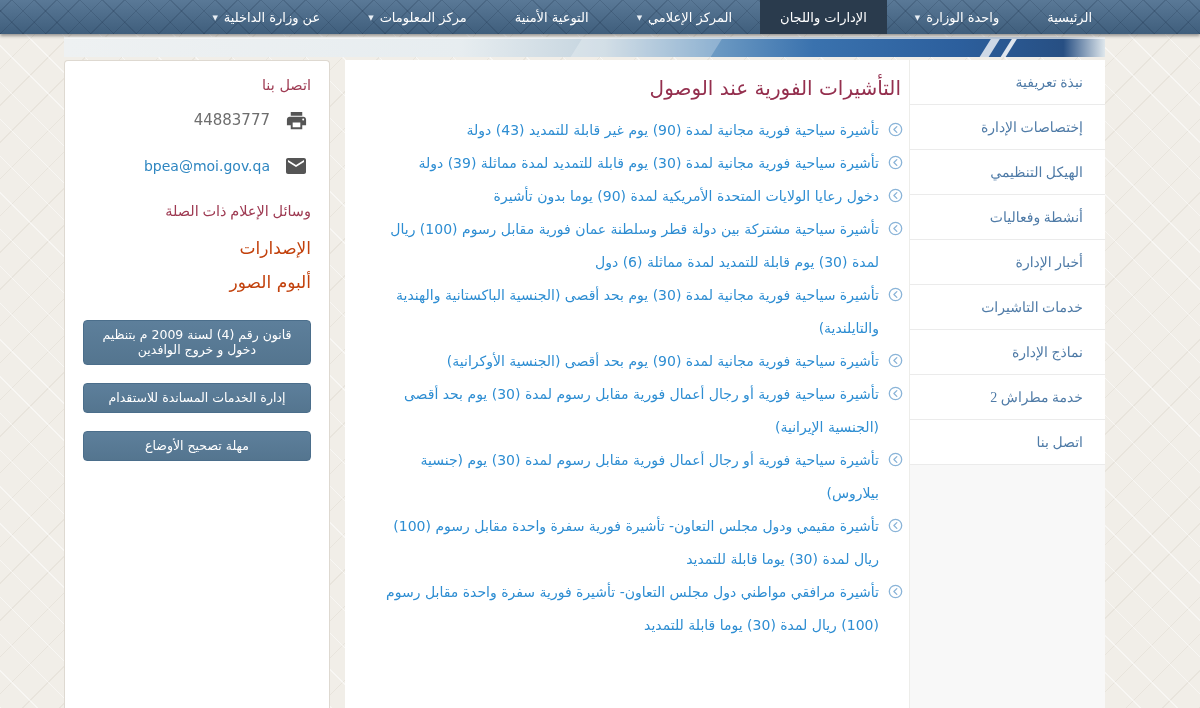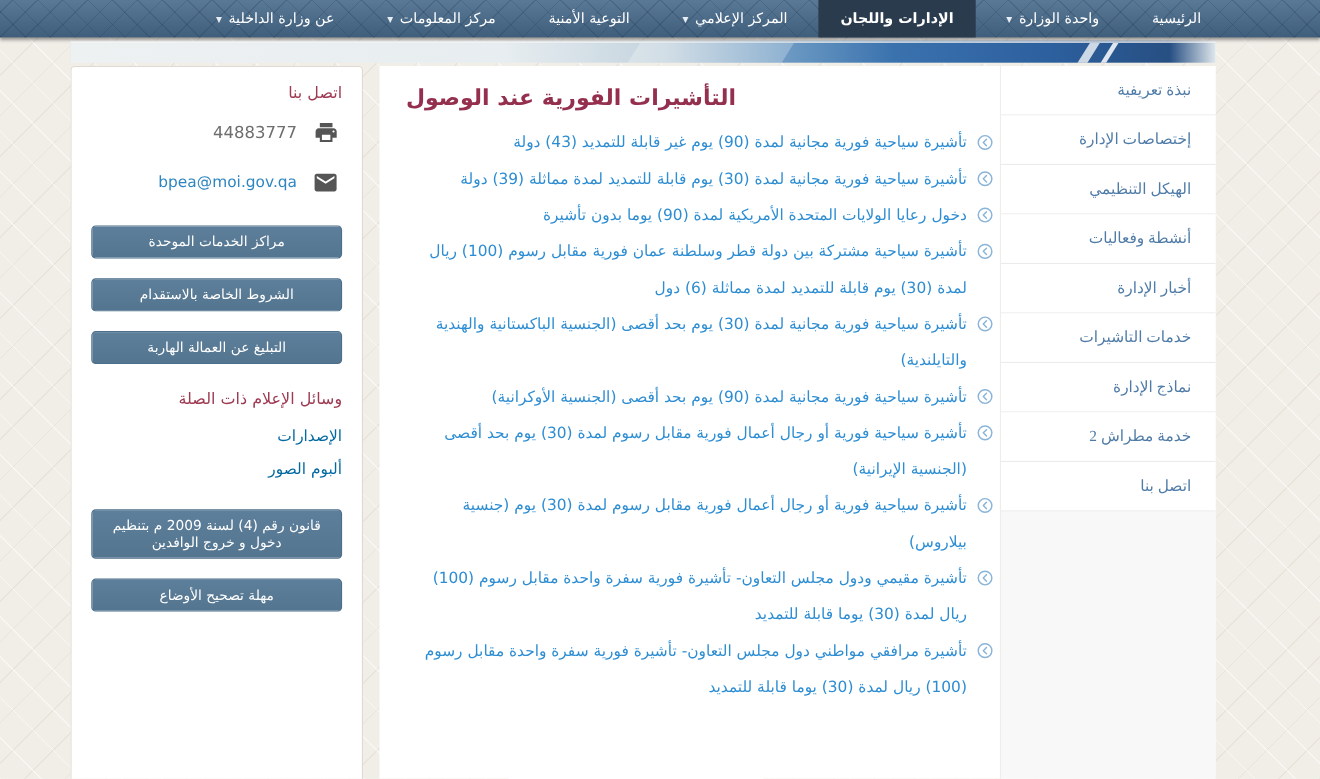--- a/index.html
+++ b/index.html
@@ -28,21 +28,21 @@
     box-shadow:0 2px 3px rgba(40,40,40,.45);
   }
   .nav-items {
     display:flex; align-items:stretch; height:100%;
     padding-right:88px; gap:8px;
   }
   .nav-item {
     display:flex; align-items:center; gap:6px;
     padding:0 20px; color:#fff; font-size:13px; cursor:pointer; white-space:nowrap;
   }
-  .nav-item.active { background:#2a3b4d;font-weight:bold; }
+  .nav-item.active { background:#2a3b4d; }
   .nav-caret { font-size:7px; color:#e8eef4; padding-top:2px; }
 
   
   .banner {
     position:absolute; top:37px; left:64px; width:1041px; height:20px; z-index:4;
     border-top:2px solid rgba(255,255,255,.7);
     background:linear-gradient(to right,
       #eef1f2 0%, #e7edf0 38%, #c3d3de 52%, #6f9cc4 62%,
       #3a72ae 72%, #2c5f9d 86%, #274f83 96%, #dfe7ec 100%);
     overflow:hidden;
@@ -66,37 +66,37 @@
   .contact-row .cicon { width:26px; height:26px; flex:0 0 auto; display:flex; align-items:center; justify-content:center; }
   .contact-val { color:#6e6e6e; font-size:15px; direction:ltr; }
   .contact-val.email { color:#2e86c1; font-size:14px;text-align:right; }
   .btn-group { margin-top:26px; }
   .side-btn {
     display:block; width:100%; margin:0 0 18px 0; padding:6px 8px 7px;
     background:linear-gradient(#5d7f9b,#54758f); color:#fff;
     border:1px solid #4b6e8b; border-radius:4px;
     font-family:"DejaVu Sans", sans-serif; font-size:12.5px; text-align:center; cursor:pointer;
   }
-  .media-heading { margin-top:24px; margin-bottom:18px; }
-  .media-link { color:#0369a1; font-size:14px; margin-bottom:14px; cursor:pointer; }
+  .media-heading { margin-top:24px; margin-bottom:18px;font-family:Liberation Serif, serif; }
+  .media-link { color:#c2410c; font-size:17px; margin-bottom:14px; cursor:pointer; }
   .btn-group.bottom { margin-top:28px; }
 
   
   .content {
     position:absolute; left:345px; top:60px; width:760px; height:648px;
     background:#fff; display:flex; z-index:3;
   }
   .menu { width:196px; flex:0 0 auto; background:#f8f8f8; border-left:1px solid #ededea; }
   .menu-item {
     height:45px; background:#fff; display:flex; align-items:center;
     padding-right:22px; border-bottom:1px solid #ebebeb;
     color:#4f7ba7; font-size:14px; cursor:pointer;font-family:Liberation Serif, serif;
   }
   .main { flex:1; padding:14px 6px 20px 24px; }
-  .page-title { color:#942f4e; font-size:20px; font-weight:bold; text-align:left; margin:2px 2px 14px 0; }
+  .page-title { color:#942f4e; font-size:20px; font-weight:normal; text-align:right; margin:2px 2px 14px 0; }
   .visa-item {
     position:relative; padding-right:24px; text-align:right;
     color:#2d8dd2; font-size:14px; line-height:33px; cursor:pointer;
   }
   .bullet { position:absolute; right:0; top:8px; width:16px; height:16px; }
 
   svg { display:block; }
 </style>
 </head>
 <body>
@@ -164,41 +164,34 @@
 
     <div class="contact-row">
       <span class="cicon">
         <svg width="24" height="24" viewBox="0 0 24 24">
             <path fill="#555" d="M20 4H4c-1.1 0-2 .9-2 2v12c0 1.1.9 2 2 2h16c1.1 0 2-.9 2-2V6c0-1.1-.9-2-2-2zm0 4l-8 5-8-5V6l8 5 8-5v2z"></path>
           </svg>
       </span>
       <span class="contact-val email">bpea@moi.gov.qa</span>
     </div>
 
-    <div class="btn-group">
-
-        <button class="side-btn">مراكز الخدمات الموحدة</button>
-
-        <button class="side-btn">الشروط الخاصة بالاستقدام</button>
-
-        <button class="side-btn">التبليغ عن العمالة الهاربة</button>
-      </div>
 
     <h2 class="card-heading media-heading">وسائل الإعلام ذات الصلة</h2>
     <div>
 
         <div class="media-link">الإصدارات</div>
 
         <div class="media-link">ألبوم الصور</div>
       </div>
 
     <div class="btn-group bottom">
 
         <button class="side-btn">قانون رقم (4) لسنة 2009 م بتنظيم دخول و خروج الوافدين</button>
 
+        <button class="side-btn">إدارة الخدمات المساندة للاستقدام</button>
 
         <button class="side-btn">مهلة تصحيح الأوضاع</button>
 
       </div>
   </aside>
 
   <section class="content">
 
     <aside class="menu">
 

